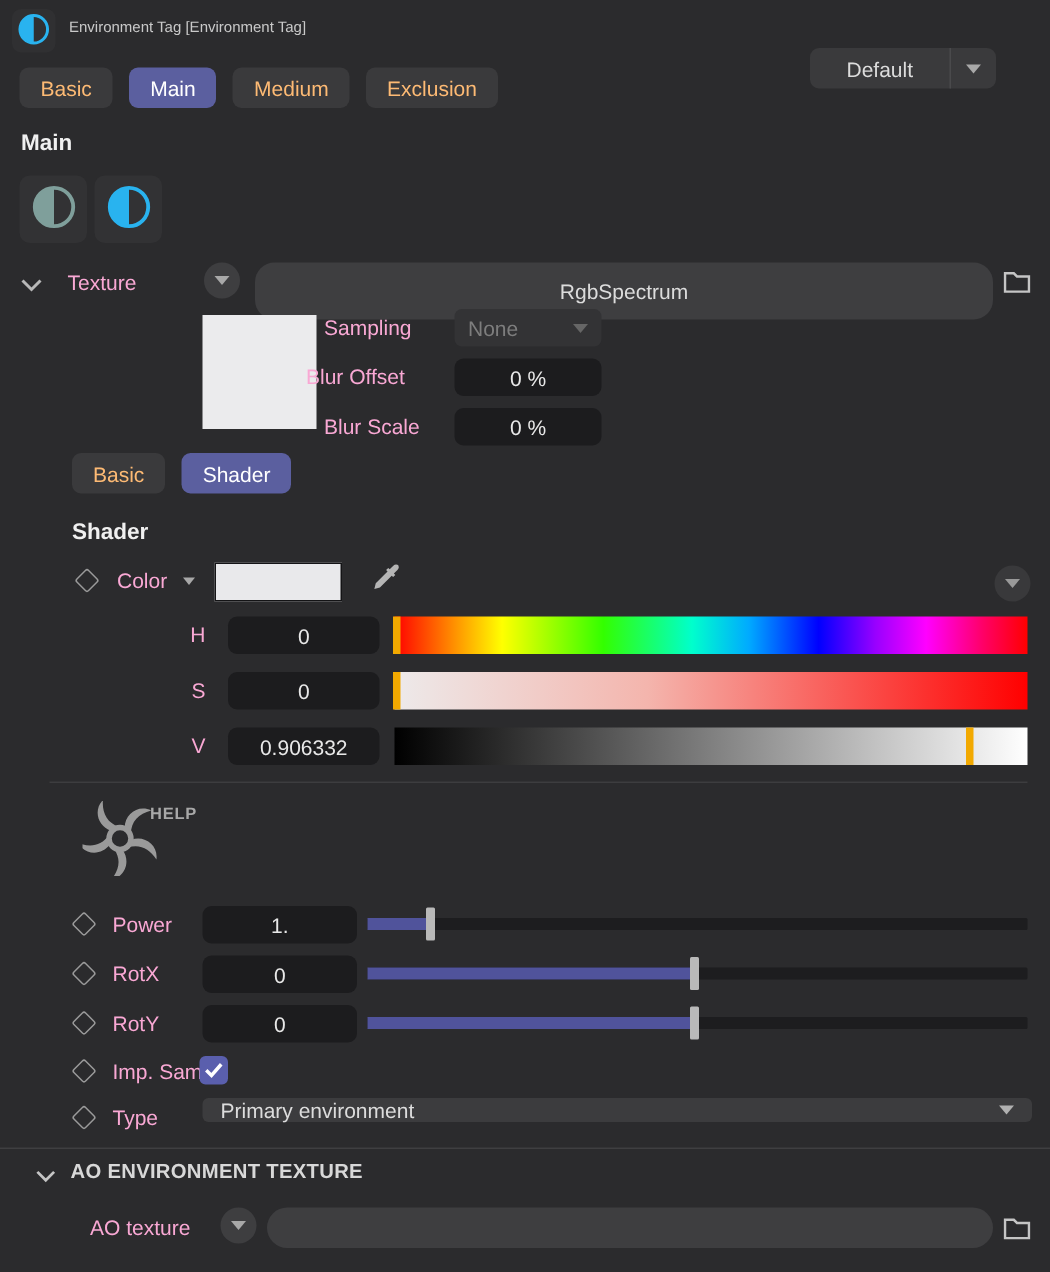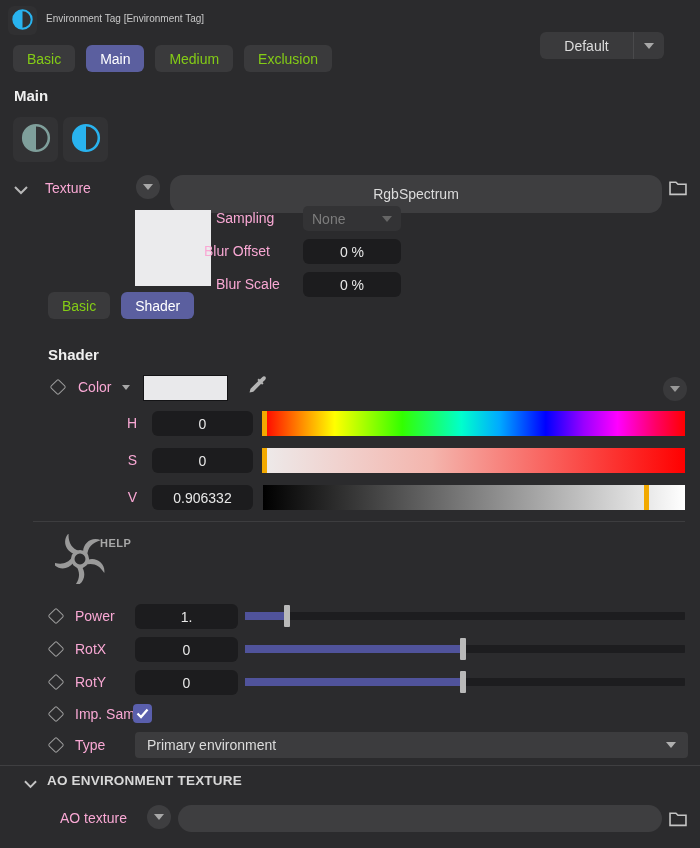--- a/index.html
+++ b/index.html
@@ -24,21 +24,21 @@
   .circle-btn {
     width:24px; height:24px; border-radius:50%; background:#3e3e40;
     display:flex; align-items:center; justify-content:center;
   }
   .tri {
     width:0; height:0;
     border-left:5px solid transparent; border-right:5px solid transparent;
     border-top:6px solid #a8a8a8;
   }
   .tab {
-    height:27px; border-radius:6px; background:#3a3a3c; color:#84cc16;
+    height:27px; border-radius:6px; background:#3a3a3c; color:#fdba74;
     display:inline-flex; align-items:center; justify-content:center;
     padding:0 14px; margin-right:7px; font-size:14px;
   }
   .tab.active { background:#5b5f9f; color:#ffffff; }
   .heading { color:#f0f0f0; font-weight:700; font-size:15px; }
   .icon-btn {
     width:45px; height:45px; border-radius:7px; background:#323234;
     display:flex; align-items:center; justify-content:center;
   }
   .slider-track {
@@ -67,21 +67,21 @@
   .diamond {
     width:12px; height:12px; border:1.5px solid #9a9a9a;
     transform:rotate(45deg); border-radius:2px;
   }
   .divider { position:absolute; height:1px; background:#3d3d3f; }
   .checkbox {
     width:19px; height:19px; border-radius:4px; background:#5a5fad;
     display:flex; align-items:center; justify-content:center;
   }
   .select-box {
-    background:#3c3c3e; border-radius:4px; height:26px;
+    background:#3c3c3e; border-radius:4px; height:16px;
     display:flex; align-items:center; color:#dcdcdc;
     padding:0 12px; justify-content:space-between;
   }
   .ao-heading { color:#d8d8d8; font-weight:700; font-size:13.5px; letter-spacing:0.2px; }
 </style>
 </head>
 <body>
 
 <div id="app">
 
@@ -160,21 +160,21 @@
   <div class="abs lbl" style="left:204px; top:243px;">Blur Offset</div>
   <div class="abs num-input" style="left:303px; top:239px; width:98px;">
     <span>0 %</span>
   </div>
 
   <div class="abs lbl" style="left:216px; top:276px;">Blur Scale</div>
   <div class="abs num-input" style="left:303px; top:272px; width:98px;">
     <span>0 %</span>
   </div>
 
-  <div class="abs" style="left:48px; top:292px;text-align:center;">
+  <div class="abs" style="left:48px; top:302px;text-align:center;">
     <span class="tab">Basic</span>
     <span class="tab active">Shader</span>
   </div>
 
   <div class="abs heading" style="left:48px; top:346px;">Shader</div>
 
   <div class="abs diamond" style="left:52px; top:381px;"></div>
   <div class="abs lbl" style="left:78px; top:379px;">Color</div>
   <span class="abs tri" style="left:122px; top:385px; border-top-width:5px; border-left-width:4px; border-right-width:4px;"></span>
   <div class="abs" style="left:143px; top:375px; width:85px; height:26px; background:#e9e9eb; border:1px solid #141416;"></div>

